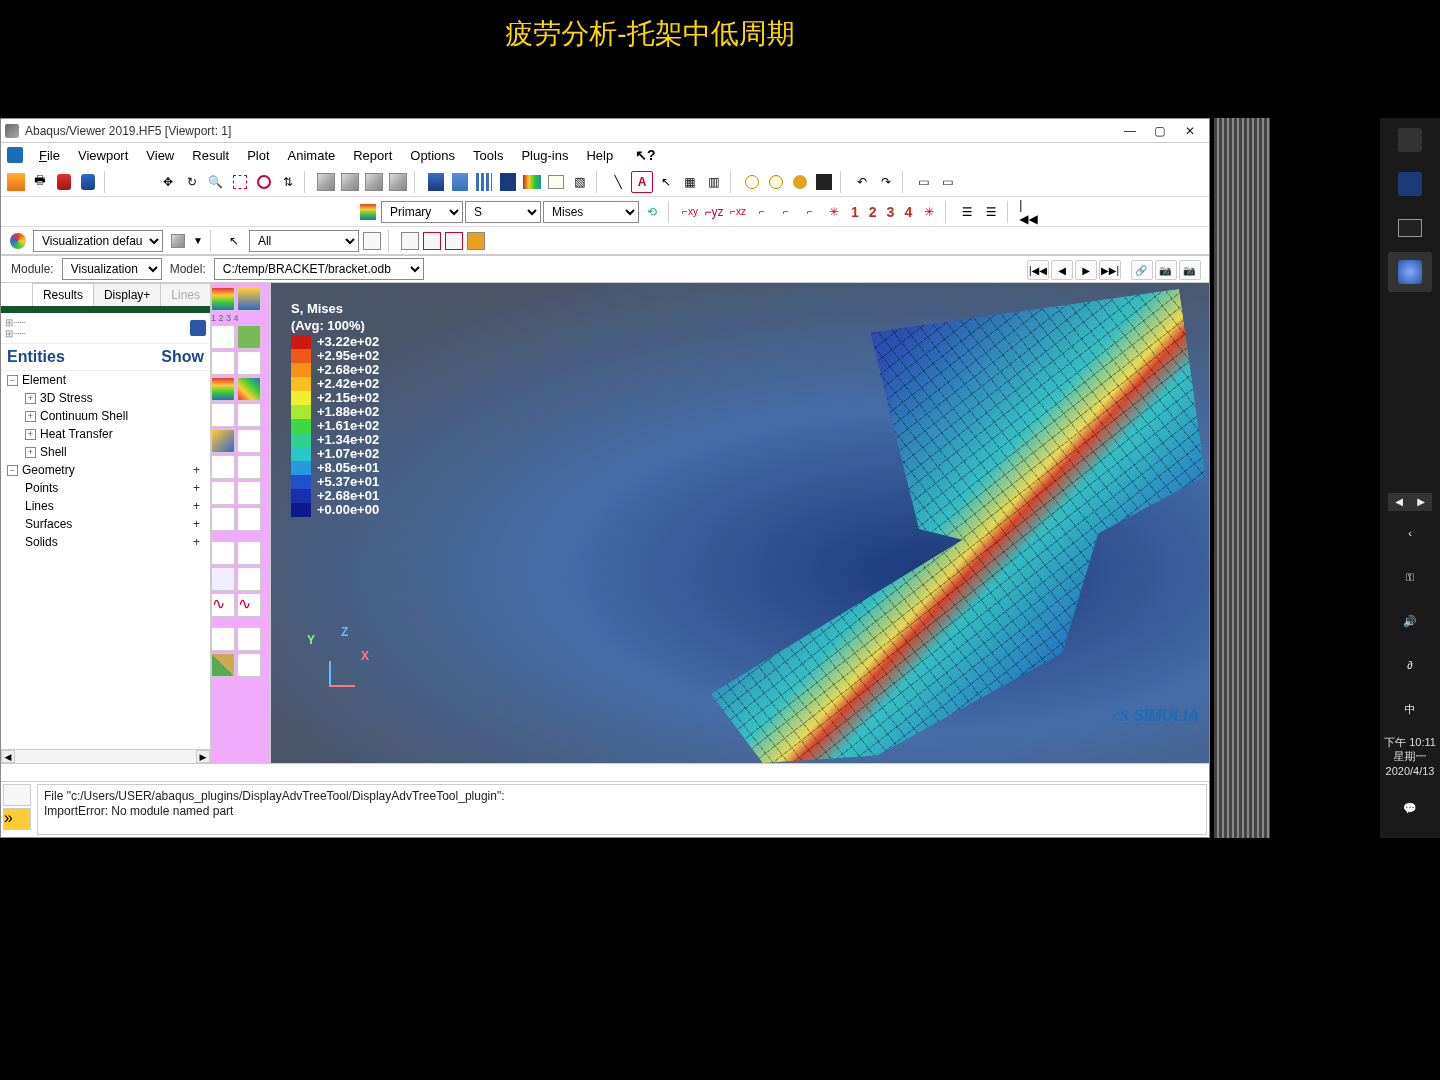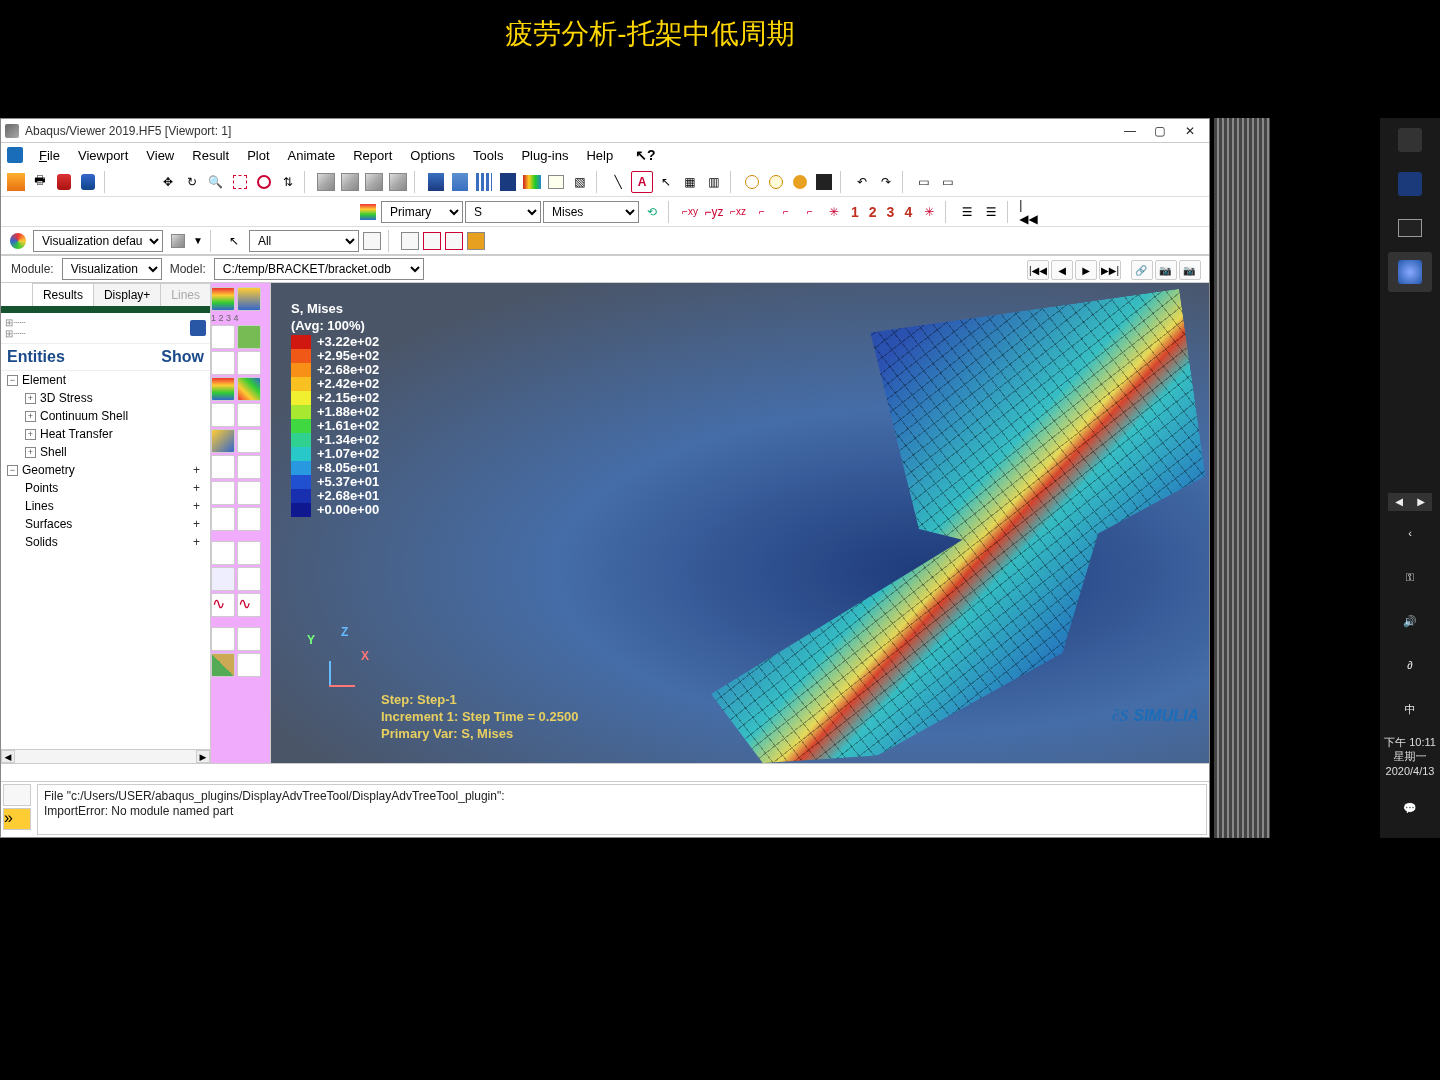--- a/index.html
+++ b/index.html
@@ -457,25 +457,20 @@
               <span>+0.00e+00</span>
             </div>
           </div>
       </div>
       <div class="triad">
         <div class="triad-arrows"></div>
         <div class="axis-y">Y</div>
         <div class="axis-z">Z</div>
         <div class="axis-x">X</div>
       </div>
-      <div class="status-text">
-        <div>Step: Step-1</div>
-        <div>Increment     1: Step Time =   0.2500</div>
-        <div>Primary Var: S, Mises</div>
-      </div>
 
     </div>
   </div>
 
   <div style="position:relative;height:18px;border-top:1px solid #ccc">
     <div class="watermark">
       <span style="font-family:serif">∂S</span> <span>SIMULIA</span>
     </div>
   </div>
 

